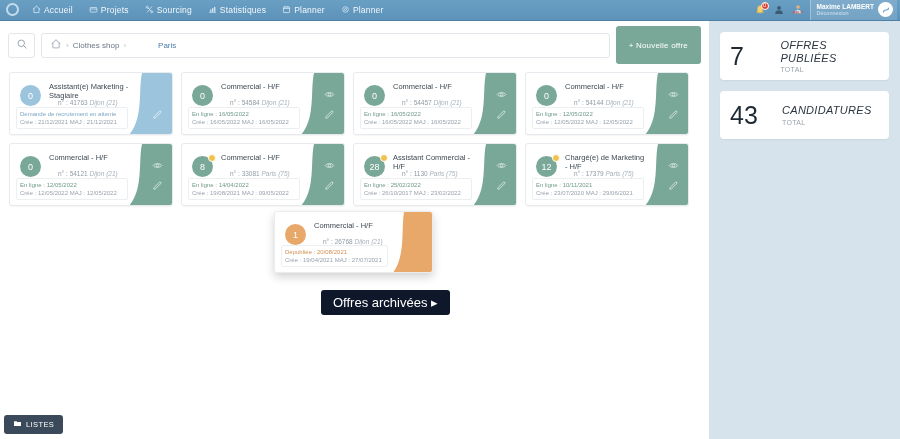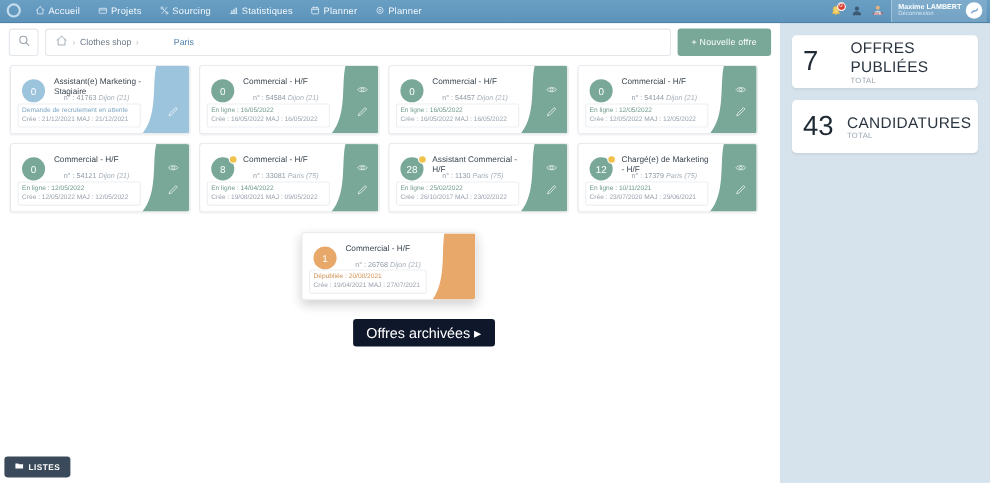--- a/index.html
+++ b/index.html
@@ -77,21 +77,21 @@
     cursor: pointer; flex: none;
   }
   #crumbbar {
     flex: 1; height: 25px; border: 1px solid #e3e6ea; border-radius: 3px;
     background: #fff; display: flex; align-items: center; gap: 4px; padding: 0 8px;
   }
   .crumb { font-size: 8px; color: #6b7785; cursor: pointer; white-space: nowrap; }
   .crumb.active { color: #4e7fa8; margin-left: 28px; }
   .crumb-sep { color: #b9c2cb; font-size: 8px; }
   #new-offer-btn {
-    flex: none; height: 25px; padding: 0 13px; border-radius: 3px;
+    flex: none; height: 38px; padding: 0 13px; border-radius: 3px;
     background: #79a898; color: #fff; font-size: 8px;
     display: flex; align-items: center; justify-content: center; cursor: pointer;
     border: none; letter-spacing: .2px;
   }
 
   
   #grid {
     display: flex; flex-wrap: wrap; gap: 8px 8px;
     padding: 8px 9px 0 9px; width: 709px;
   }
@@ -167,30 +167,30 @@
   }
 
   
   .stat-card {
     margin: 11px 11px 0 11px; background: #fff; border-radius: 4px;
     height: 48px; display: flex; align-items: center; padding: 0 6px 0 10px;
     box-shadow: 0 1px 2px rgba(0,0,0,.06);
   }
   .stat-num { font-size: 25px; color: #1f2933; width: 50px; line-height: 1; }
   .stat-txt { padding-left: 2px; }
-  .stat-label { font-size: 14px; color: #2b3540; letter-spacing: .3px; line-height: 1.2; }
+  .stat-label { font-size: 11px; color: #2b3540; letter-spacing: .3px; line-height: 1.2; font-style: italic; }
   .stat-sub { font-size: 7px; color: #9aa4ae; letter-spacing: .3px; margin-top: 1px; }
 
   
   #listes-btn {
     position: absolute; left: 4px; bottom: 5px;
     display: flex; align-items: center; gap: 4px;
     background: #3b4a5a; color: #fff; border-radius: 3px;
     padding: 4px 9px; font-size: 7.5px; cursor: pointer; z-index: 30;
-    letter-spacing: .4px; font-weight: bold;
+    letter-spacing: .4px; font-weight: normal;
   }
 </style>
 </head>
 <body>
 
 <div id="topnav">
   <div id="brand">
     <div class="ring"></div>
   </div>
 

